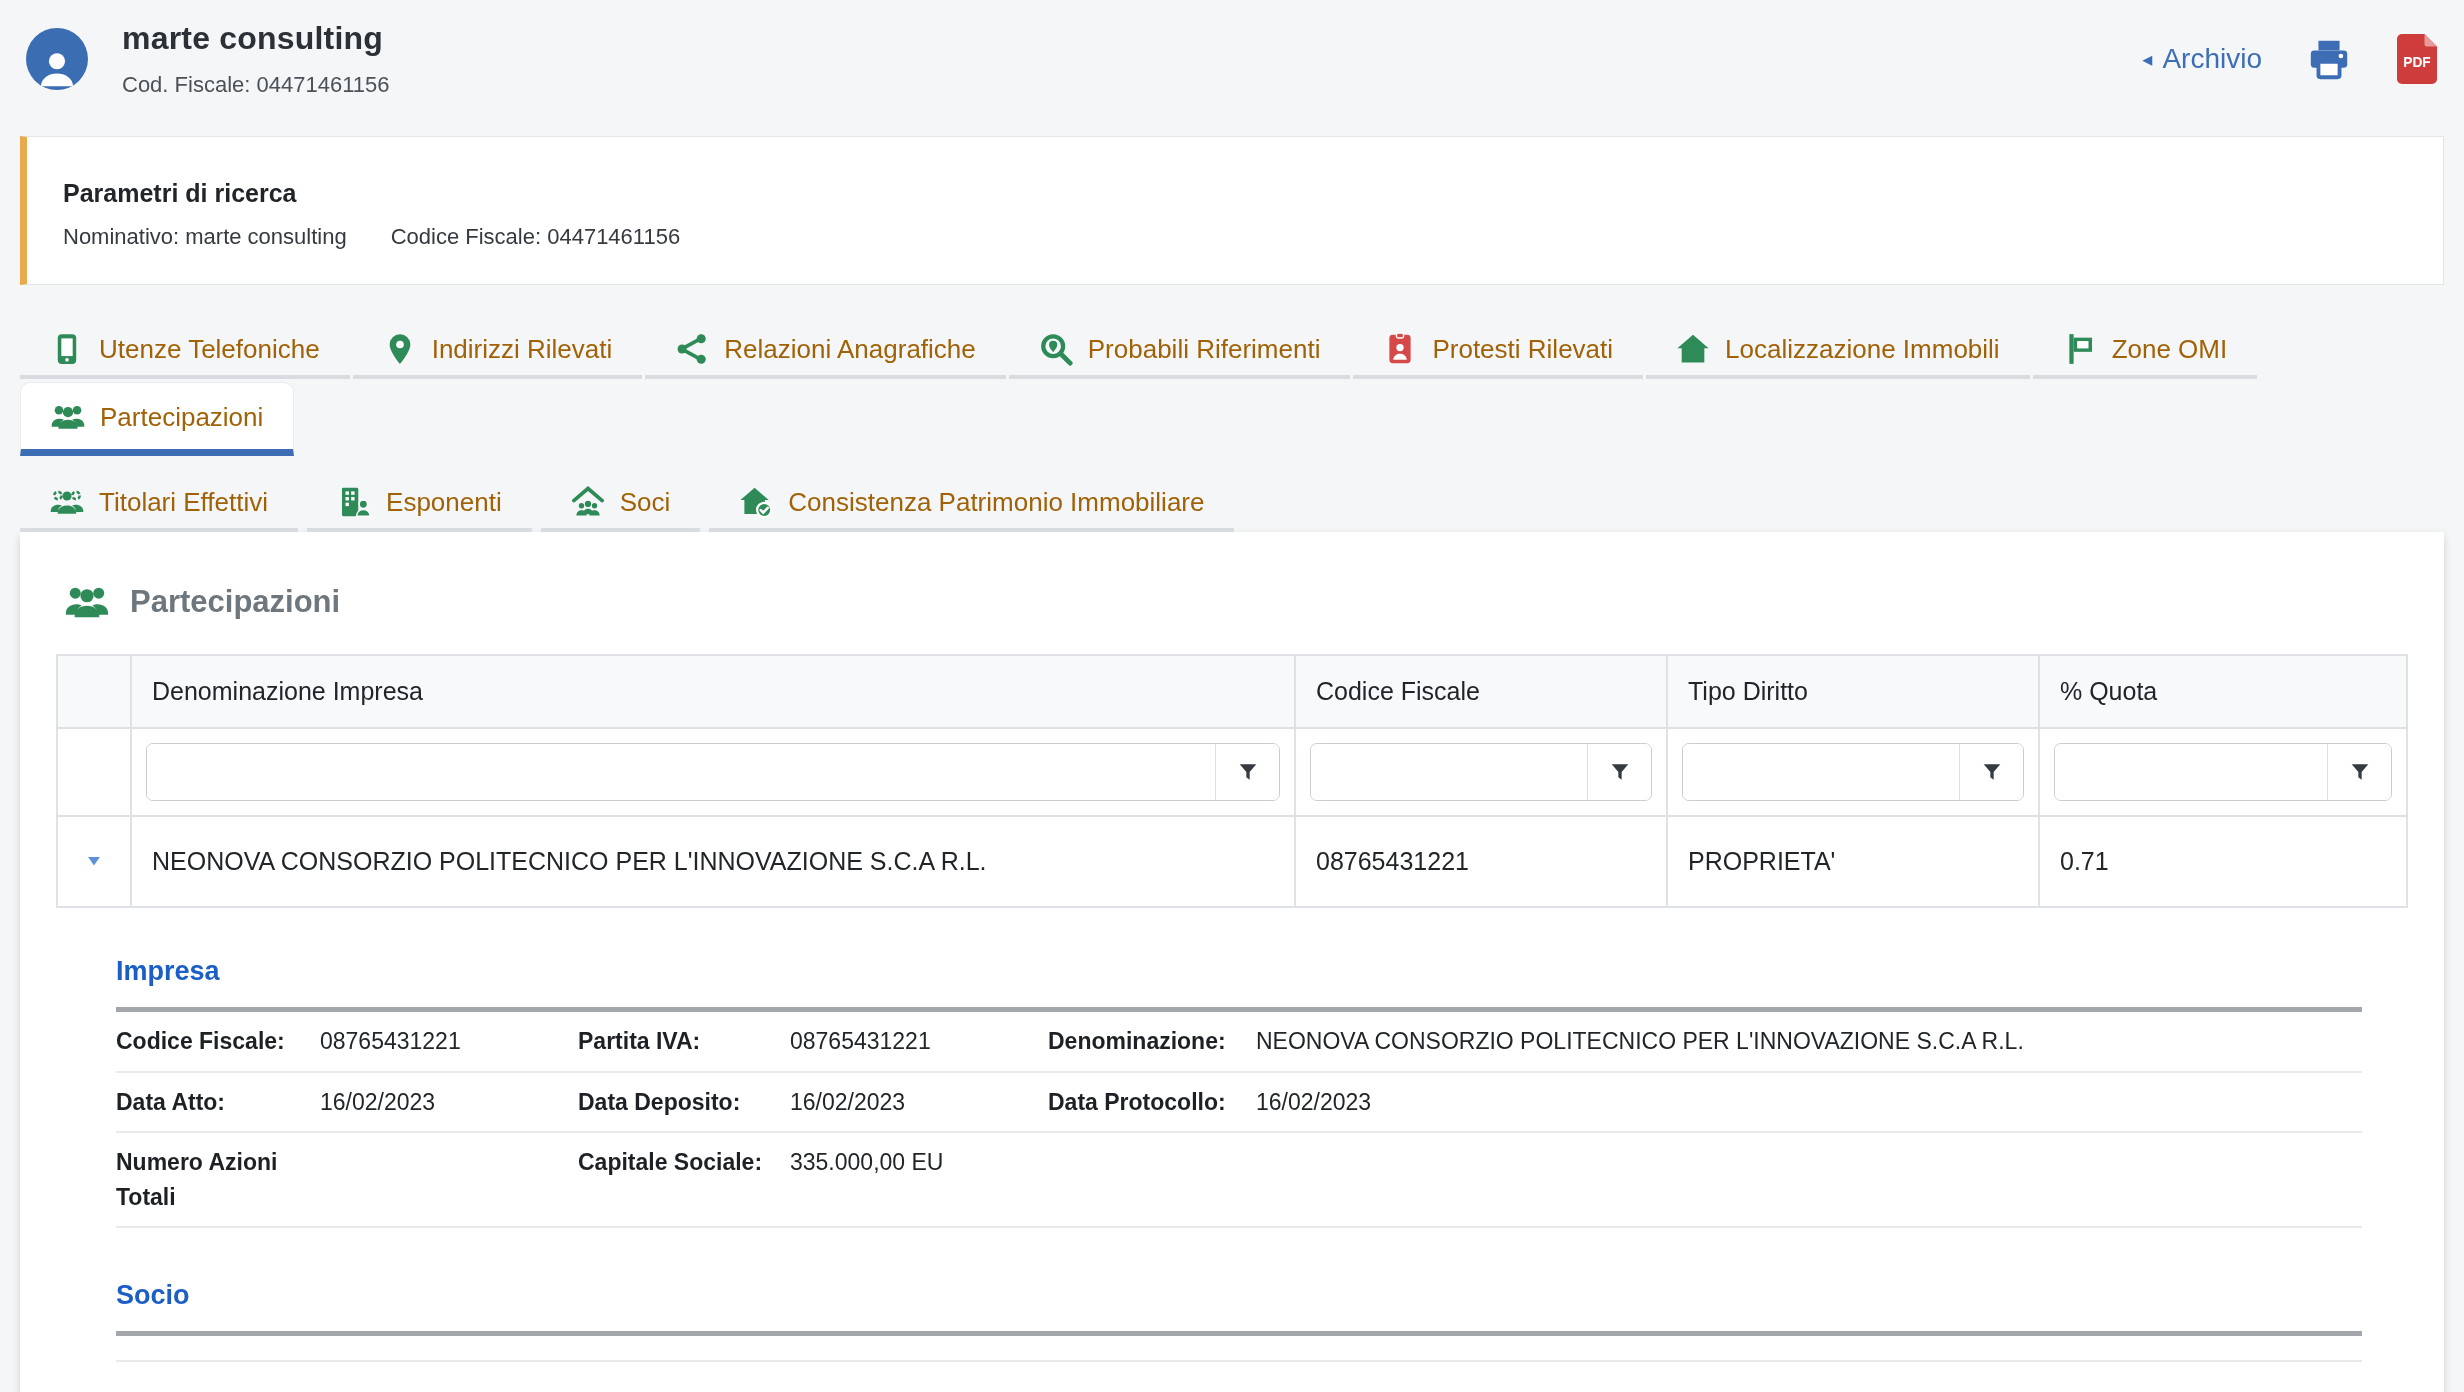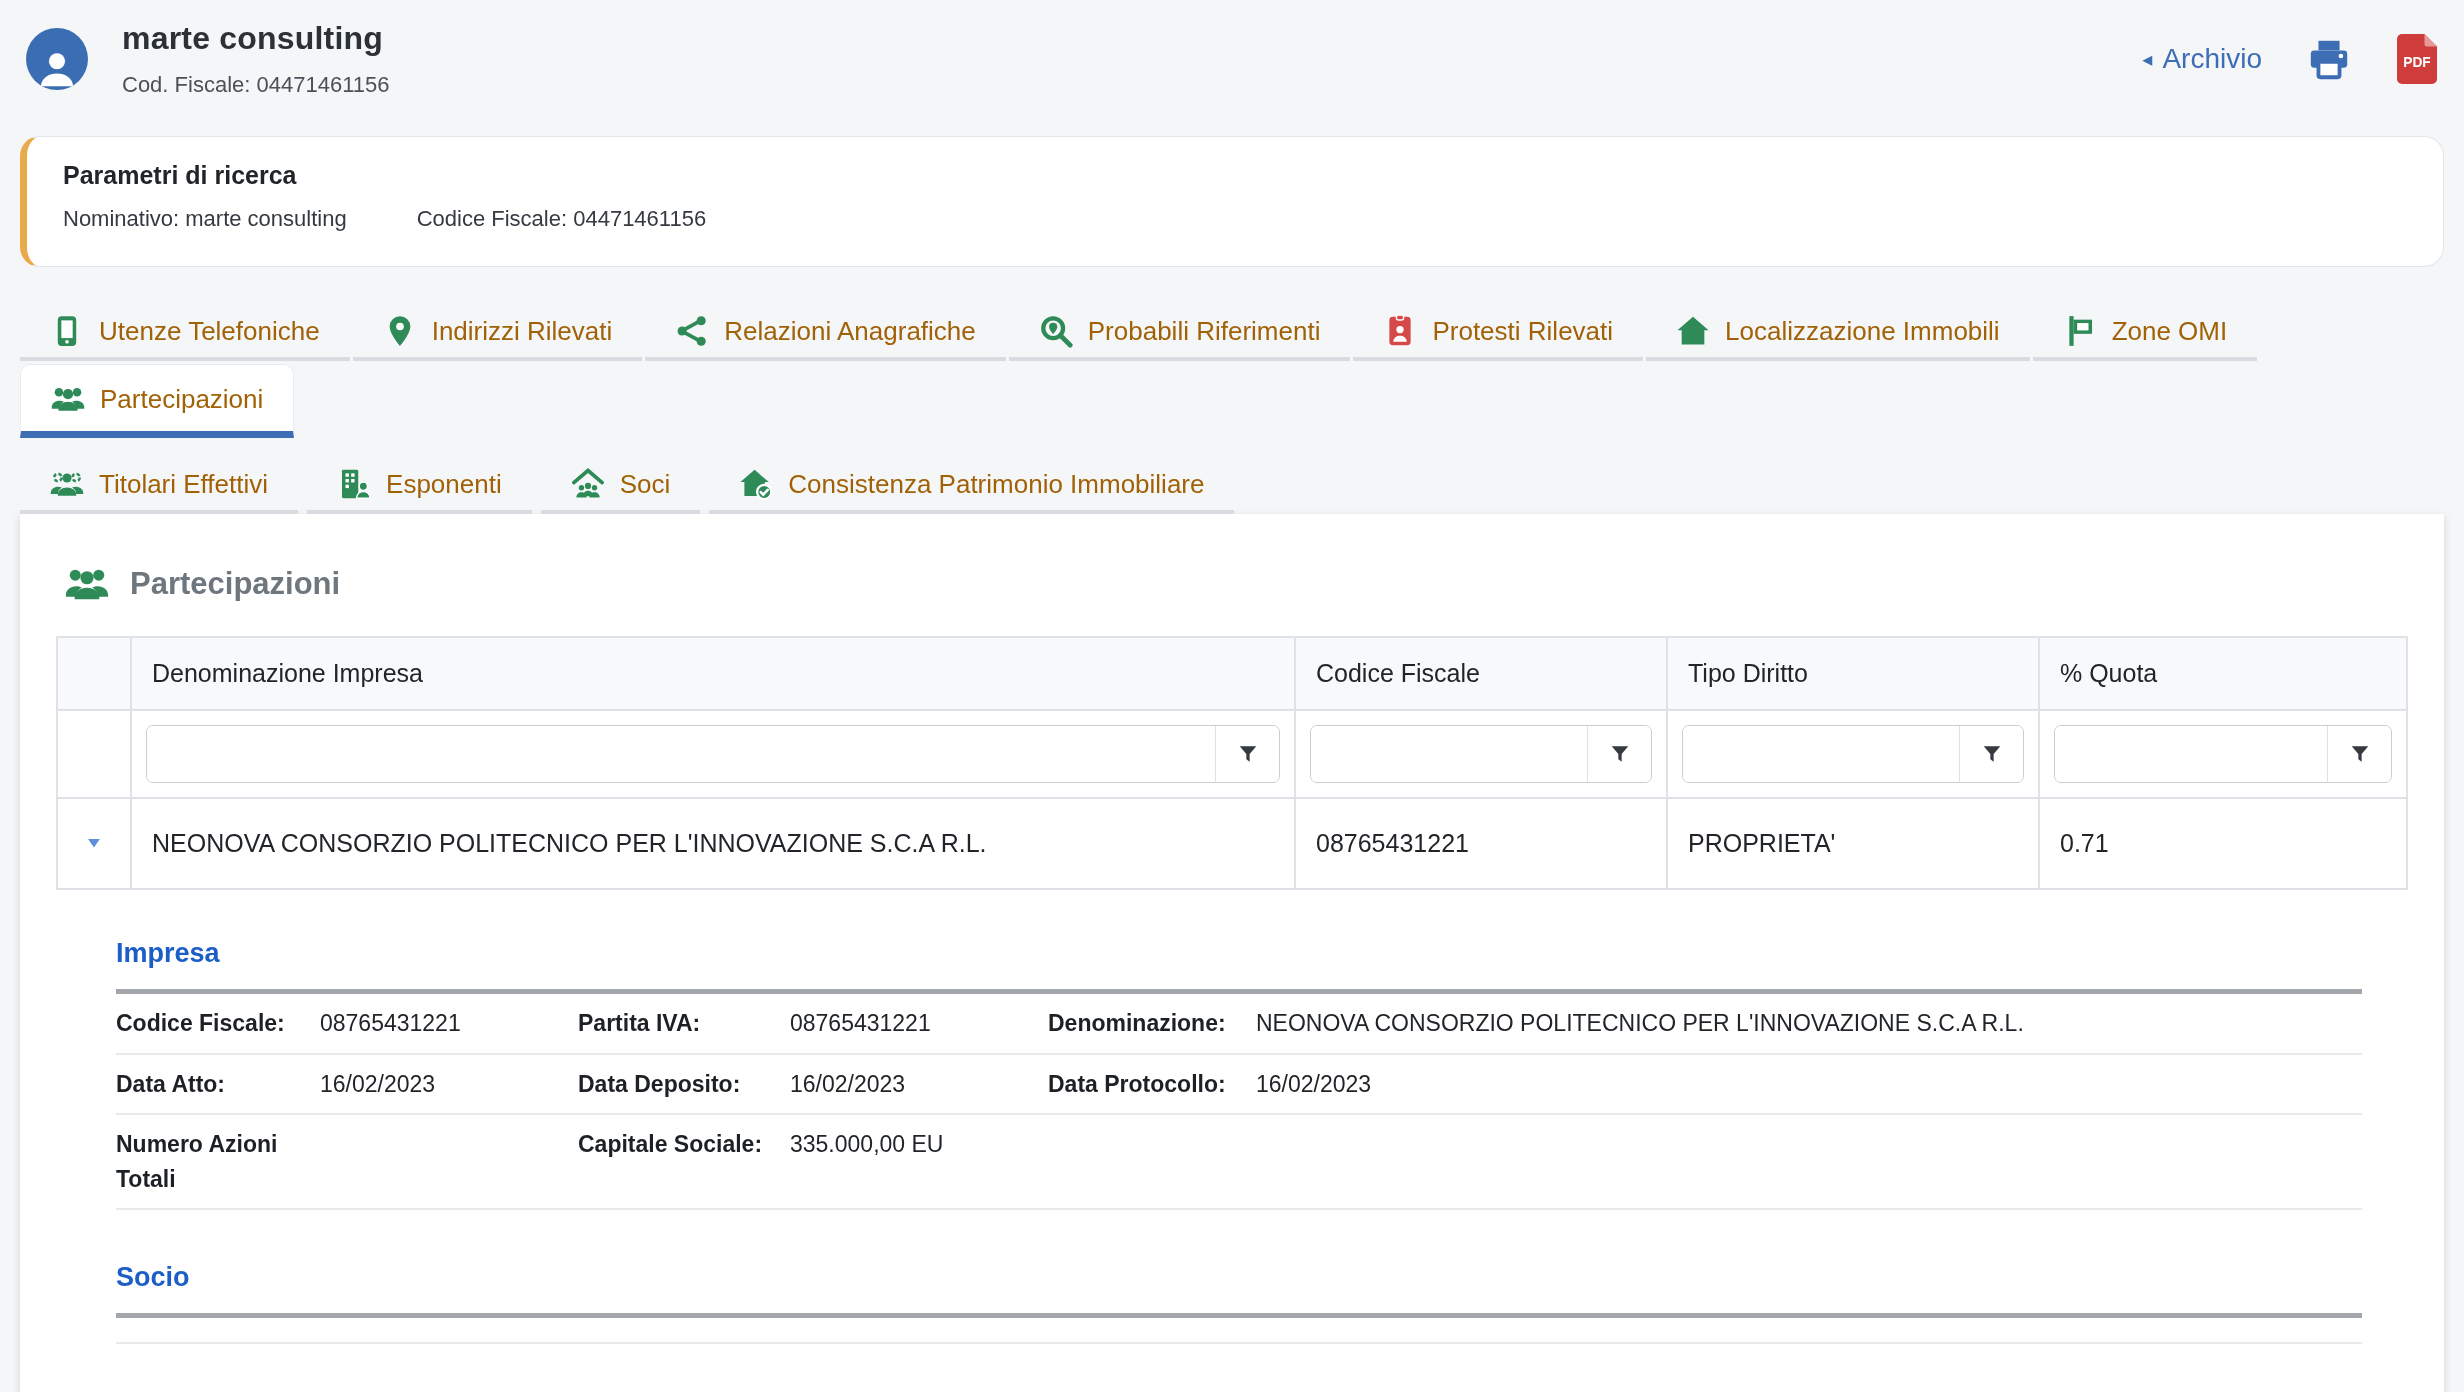--- a/index.html
+++ b/index.html
@@ -10,23 +10,23 @@
   .avatar { width:62px; height:62px; border-radius:50%; background:#3b6db3; display:flex; align-items:flex-end; justify-content:center; overflow:hidden; flex:0 0 62px; }
   .topbar-id { margin-left:34px; }
   .company-name { font-size:32px; font-weight:bold; color:#2b3137; letter-spacing:.2px; }
   .fiscal-code { font-size:22px; color:#4a5157; margin-top:15px; }
   .top-actions { margin-left:auto; display:flex; align-items:center; gap:44px; }
   .archivio { display:flex; align-items:center; gap:10px; color:#3d6eb5; font-size:28px; cursor:pointer; }
   .archivio .tri { font-size:20px; }
   .icon-btn { background:none; border:none; cursor:pointer; display:flex; align-items:center; }
 
   
-  .params-card { margin:18px 20px 0; background:#fff; border:1px solid #e2e5e9; border-left:7px solid #e9aa4b; border-radius:20px; padding:24px 36px 34px; }
+  .params-card { margin:18px 20px 0; background:#fff; border:1px solid #e2e5e9; border-left:7px solid #e9aa4b; border-radius:0; padding:42px 36px 34px; }
   .params-title { font-size:25px; font-weight:bold; color:#212529; }
-  .params-row { display:flex; gap:70px; margin-top:16px; font-size:22px; color:#343a40; }
+  .params-row { display:flex; gap:44px; margin-top:16px; font-size:22px; color:#343a40; }
 
   
   .tabs { margin:30px 20px 0; }
   .tabs-row { display:flex; flex-wrap:wrap; align-items:flex-end; gap:3px; }
   .tabs-row + .tabs-row { margin-top:12px;gap:9px; }
   .tab { display:inline-flex; align-items:center; gap:15px; padding:17px 30px 9px; font-size:26px; color:#a16207; border-bottom:4px solid #d8dce1; cursor:pointer; white-space:nowrap; }
   .tab svg { width:34px; height:34px; flex:0 0 34px; }
   .tab.active { background:#fff; border:1px solid #e9ecef; border-bottom:7px solid #3d6eb5; border-radius:10px 10px 0 0; padding-bottom:15px; }
 
   

